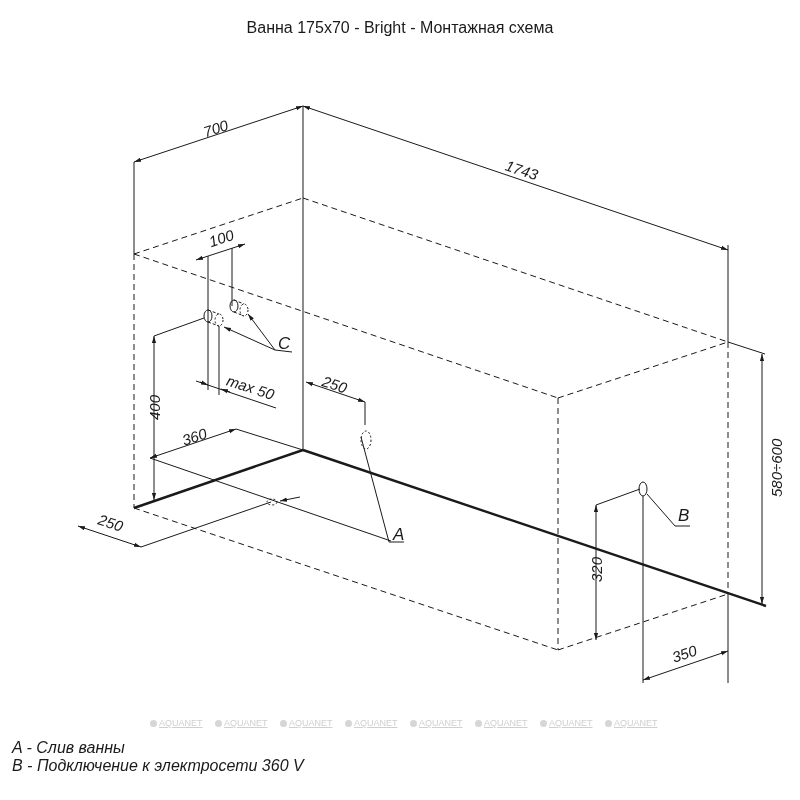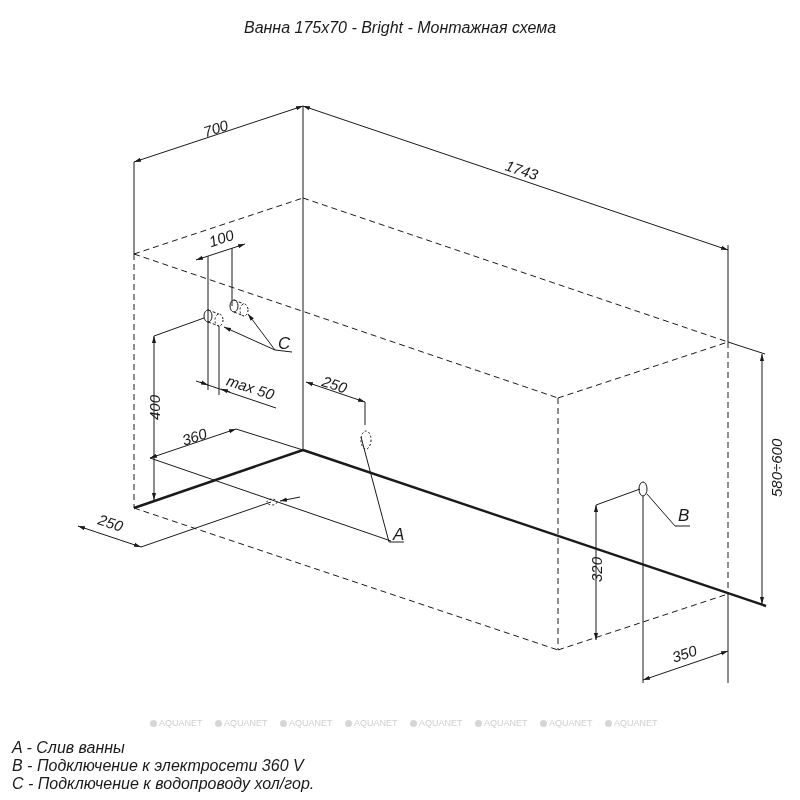--- a/index.html
+++ b/index.html
@@ -1,25 +1,25 @@
 <!DOCTYPE html>
 <html><head>
 <meta charset="utf-8">
 <style>
   html, body { margin: 0; padding: 0; background: #ffffff; }
   body { width: 800px; height: 800px; position: relative; overflow: hidden;
          font-family: "Liberation Sans", sans-serif; color: #1a1a1a; }
   .title { position: absolute; left: 0; width: 800px; top: 19px; text-align: center;
-           font-style: italic; font-size: 16px; color: #1a1a1a; }
+           font-size: 16px; color: #1a1a1a; }
   svg.diagram { position: absolute; left: 0; top: 0; }
   .dimtxt { font-family: "Liberation Sans", sans-serif; font-style: italic; font-size: 15px; fill: #1a1a1a; }
   .lbl { font-family: "Liberation Sans", sans-serif; font-style: italic; font-size: 17px; fill: #1a1a1a; }
   .legend { position: absolute; left: 12px; top: 739px; font-style: italic; font-size: 16px; line-height: 18px; color: #1a1a1a; }
   .legend div { white-space: nowrap; }
-  .wm { position: absolute; top: 718px; font-size: 9px; color: #cfcfcf; letter-spacing: 0px; white-space: nowrap; }
+  .wm { position: absolute; top: 718px; font-size: 9px; color: #cfcfcf; letter-spacing: 0px; white-space: nowrap; text-decoration: underline; }
   .wm .dot { display: inline-block; width: 7px; height: 7px; border-radius: 50%; background: #d6d6d6; margin-right: 2px; vertical-align: -1px; }
 </style>
 </head>
 <body>
 
 <div class="title">Ванна 175х70 - Bright - Монтажная схема</div>
 
 <svg class="diagram" width="800" height="800" viewBox="0 0 800 800" xmlns="http://www.w3.org/2000/svg">
   <defs>
     <marker id="arr" viewBox="0 0 10 10" refX="10" refY="5" markerWidth="7" markerHeight="7" orient="auto-start-reverse">
@@ -121,21 +121,20 @@
   <text class="dimtxt" x="745" y="510" transform="rotate(-90 757 485)">580÷600</text>
 
   <text class="lbl" x="393" y="540">A</text>
   <text class="lbl" x="678" y="521">B</text>
   <text class="lbl" x="278" y="349">C</text>
 </svg>
 
 <div class="legend">
   <div>A - Слив ванны</div>
   <div>B - Подключение к электросети 360 V</div>
-  <div>C - Подключение к водопроводу хол/гор.</div>
 </div>
 
 <div class="wm" style="left:150px"><span class="dot"></span><span>AQUANET</span></div>
 <div class="wm" style="left:215px"><span class="dot"></span><span>AQUANET</span></div>
 <div class="wm" style="left:280px"><span class="dot"></span><span>AQUANET</span></div>
 <div class="wm" style="left:345px"><span class="dot"></span><span>AQUANET</span></div>
 <div class="wm" style="left:410px"><span class="dot"></span><span>AQUANET</span></div>
 <div class="wm" style="left:475px"><span class="dot"></span><span>AQUANET</span></div>
 <div class="wm" style="left:540px"><span class="dot"></span><span>AQUANET</span></div>
 <div class="wm" style="left:605px"><span class="dot"></span><span>AQUANET</span></div>

